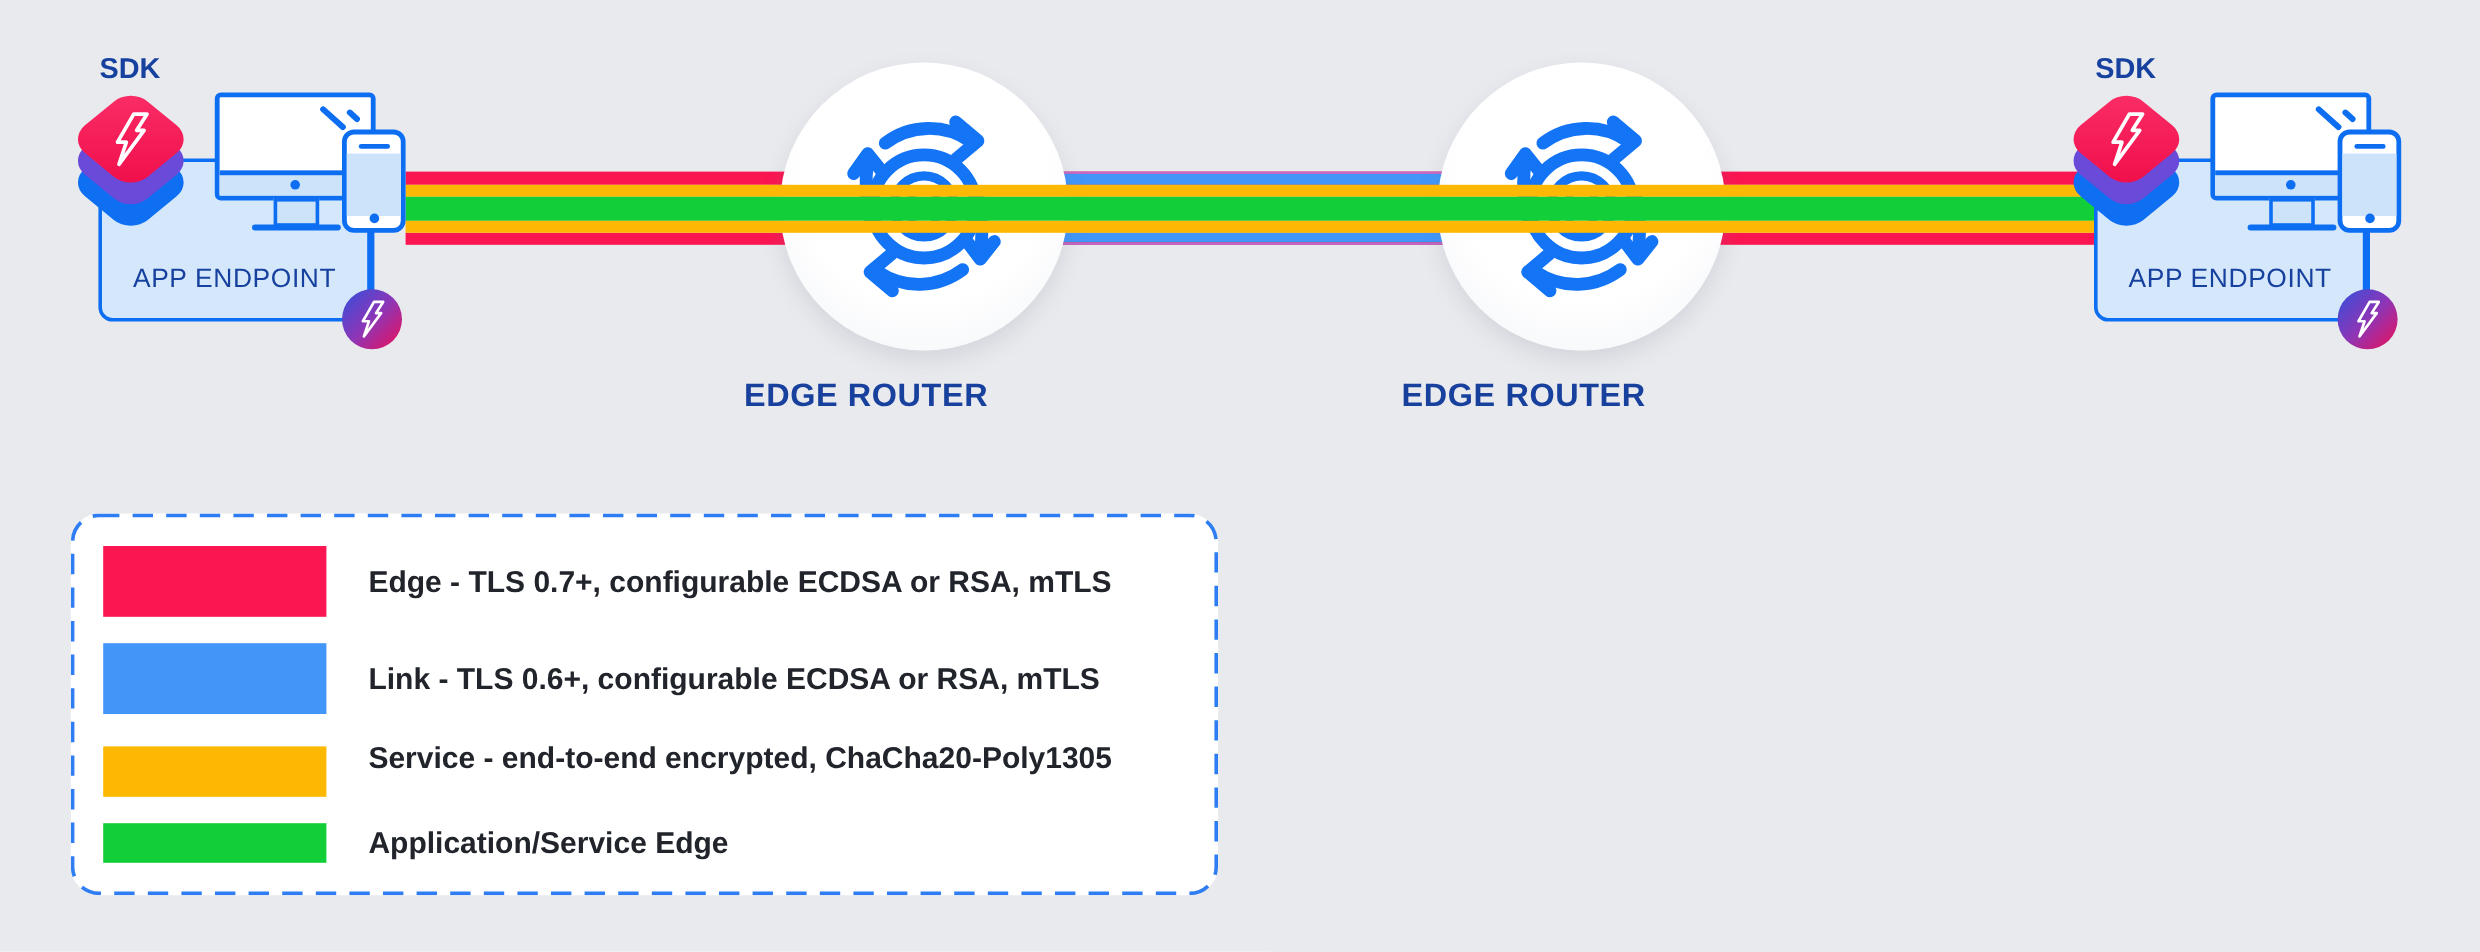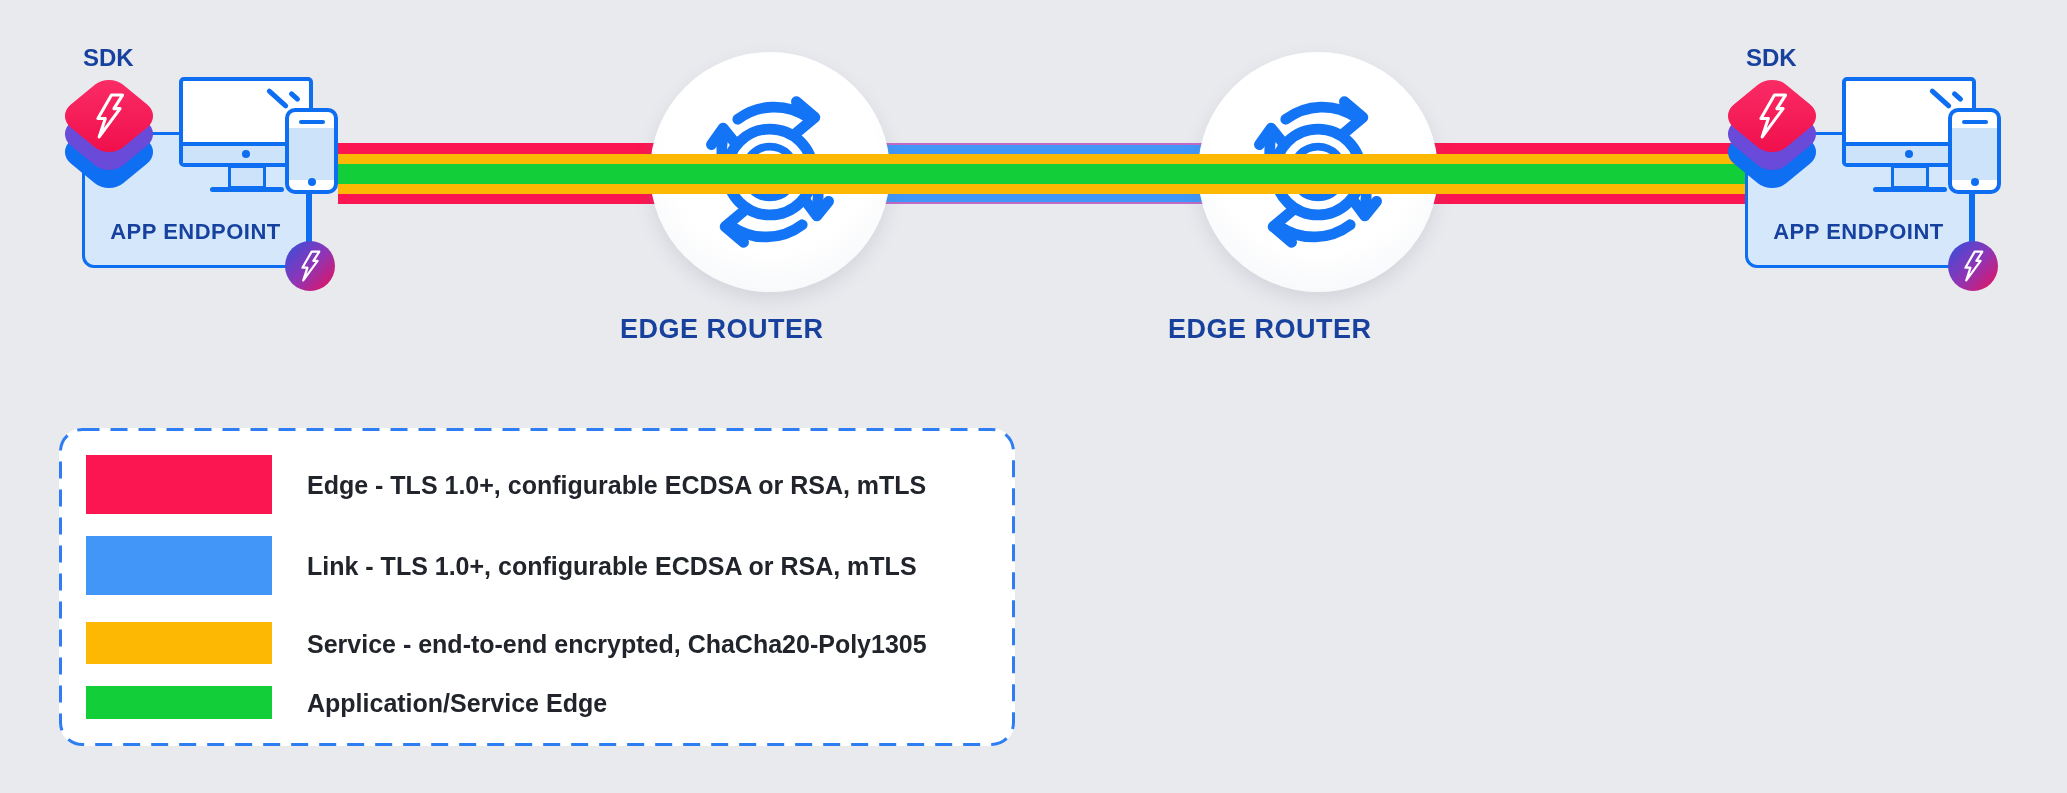--- a/index.html
+++ b/index.html
@@ -31,21 +31,21 @@
   .router-icon{position:absolute;left:687px;top:89px;width:166px;height:166px;z-index:3;}
   .router-label{position:absolute;left:620px;top:314px;width:300px;
     font-size:27px;font-weight:600;color:#18409D;letter-spacing:0.5px;z-index:3;}
 
   
   .endpoint{position:absolute;left:0;top:0;z-index:5;}
   .endpoint.right{left:1663px;}
   .ep-box{position:absolute;left:82px;top:132px;width:227px;height:136px;background:#D5E8FB;
     border:3px solid #0D6EF2;border-radius:12px;box-sizing:border-box;}
   .ep-label{position:absolute;left:82px;top:219px;width:227px;text-align:center;
-    font-size:22px;font-weight:700;color:#17419F;letter-spacing:0.5px;}
+    font-size:22px;font-weight:400;color:#17419F;letter-spacing:0.5px;}
   .sdk-label{position:absolute;left:83px;top:44px;font-size:24px;font-weight:600;color:#17419F;}
   .sdk-layer{position:absolute;width:74px;height:74px;border-radius:20px;left:72px;
     transform:scaleY(0.82) rotate(45deg);}
   .sdk-blue{top:115px;background:#0E6FF2;}
   .sdk-purple{top:97px;background:#6A4AD9;}
   .sdk-red{top:79px;background:linear-gradient(135deg,#FB2E68 0%,#EF0D49 100%);}
   .sdk-bolt{position:absolute;left:93px;top:92px;width:32px;height:48px;}
   .monitor-screen{position:absolute;left:179px;top:77px;width:134px;height:90px;background:#FFFFFF;
     border:4px solid #0D6EF2;border-radius:5px;box-sizing:border-box;}
   .monitor-bezel{position:absolute;left:0;right:0;bottom:0;height:21px;background:#CDE3FA;
@@ -75,21 +75,21 @@
     border-radius:24px;z-index:6;}
   .legend-border{position:absolute;left:0;top:0;width:100%;height:100%;}
   .legend-swatch{position:absolute;left:27px;width:186px;}
   .sw1{top:27px;height:59px;}
   .sw2{top:108px;height:59px;}
   .sw3{top:194px;height:42px;}
   .sw4{top:258px;height:33px;}
   .legend-text{position:absolute;left:248px;font-size:25px;font-weight:600;color:#21252B;}
   .tx1{top:43px;}
   .tx2{top:124px;}
-  .tx3{top:202px;text-align:right;}
+  .tx3{top:190px;text-align:right;}
   .tx4{top:261px;}
 </style>
 </head>
 <body>
 
 <div class="stage" style="background: rgb(233, 234, 238);">
 
   <div class="band band-low">
     <div class="stripe s-red-top" style="background: rgb(251, 21, 81);"></div>
     <div class="stripe s-red-bot" style="background: rgb(251, 21, 81);"></div>
@@ -207,22 +207,22 @@
         <path d="M15 1 H24 L17 12 H22 L5 35 L10 20 H4 Z" fill="none" stroke="#FFFFFF" stroke-width="2.6" stroke-linejoin="round"></path>
       </svg>
     </div>
   </div>
 
   <div class="legend">
     <svg class="legend-border" viewBox="0 0 956 318" preserveAspectRatio="none">
       <rect x="1.5" y="1.5" width="953" height="315" rx="22" fill="none" stroke="#2F7DF2" stroke-width="3" stroke-dasharray="17 11"></rect>
     </svg>
     <div class="legend-swatch sw1" style="background: rgb(251, 21, 81);"></div>
-    <div class="legend-text tx1">Edge - TLS 1.0+, configurable ECDSA or RSA, mTLS</div>
+    <div class="legend-text tx1">Edge - TLS 0.7+, configurable ECDSA or RSA, mTLS</div>
     <div class="legend-swatch sw2" style="background: rgb(65, 150, 248);"></div>
-    <div class="legend-text tx2">Link - TLS 1.0+, configurable ECDSA or RSA, mTLS</div>
+    <div class="legend-text tx2">Link - TLS 0.6+, configurable ECDSA or RSA, mTLS</div>
     <div class="legend-swatch sw3" style="background: rgb(252, 184, 2);"></div>
     <div class="legend-text tx3">Service - end-to-end encrypted, ChaCha20-Poly1305</div>
     <div class="legend-swatch sw4" style="background: rgb(18, 206, 56);"></div>
     <div class="legend-text tx4">Application/Service Edge</div>
   </div>
 
 </div>
 
 </body></html>

